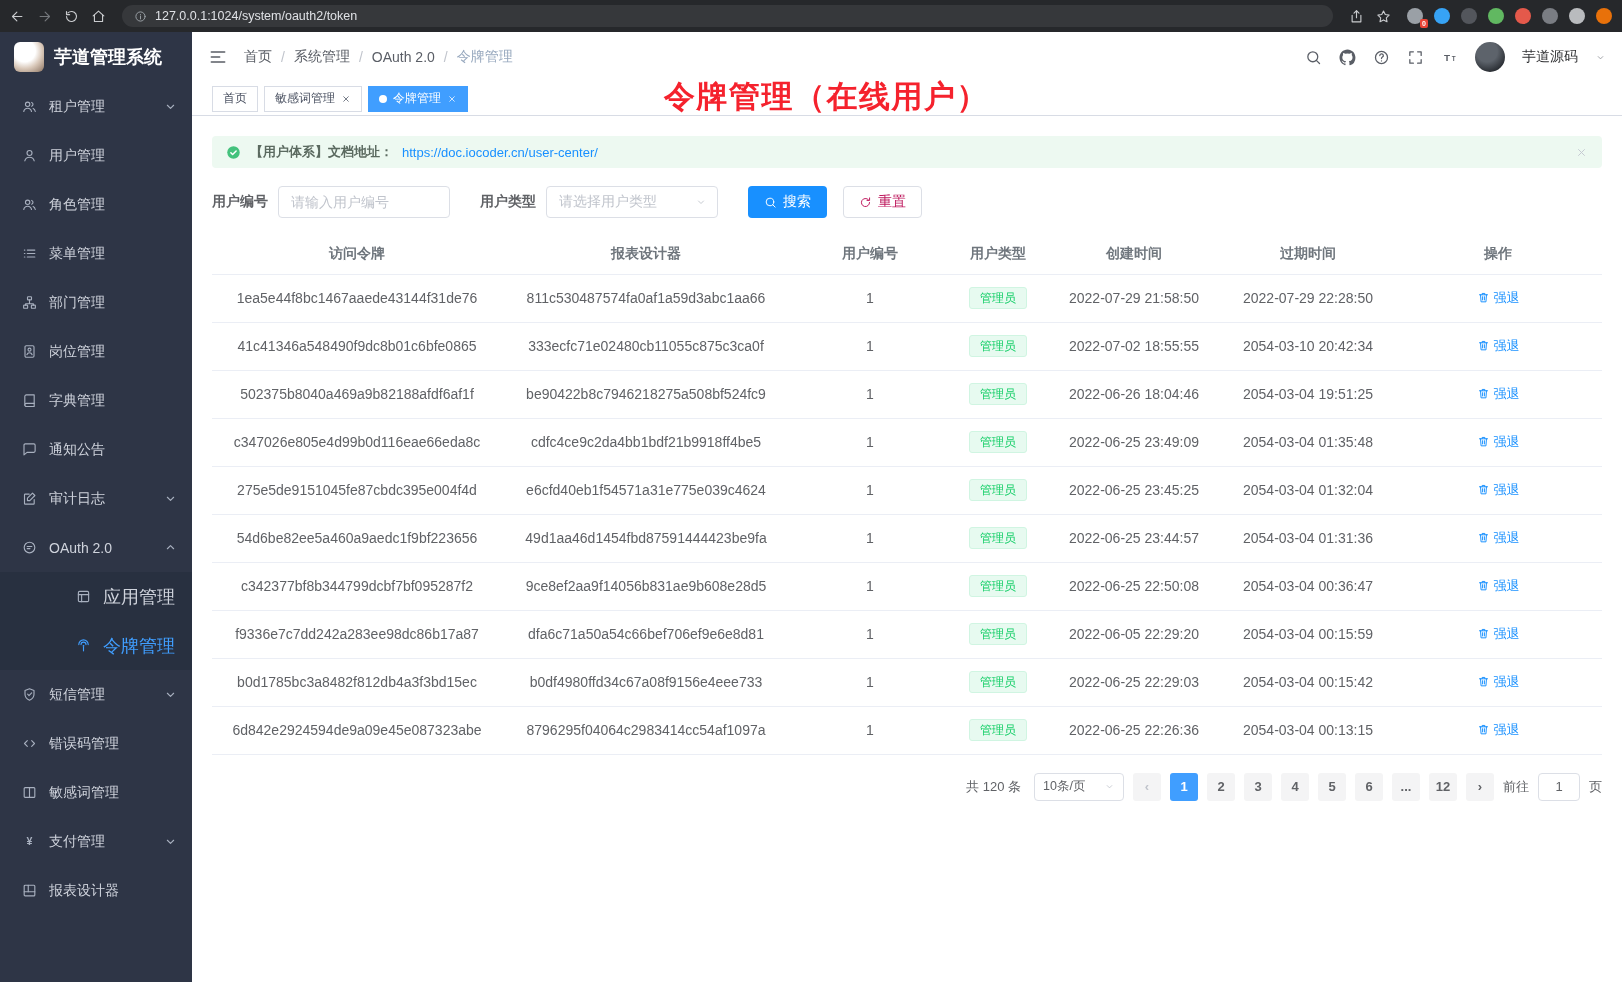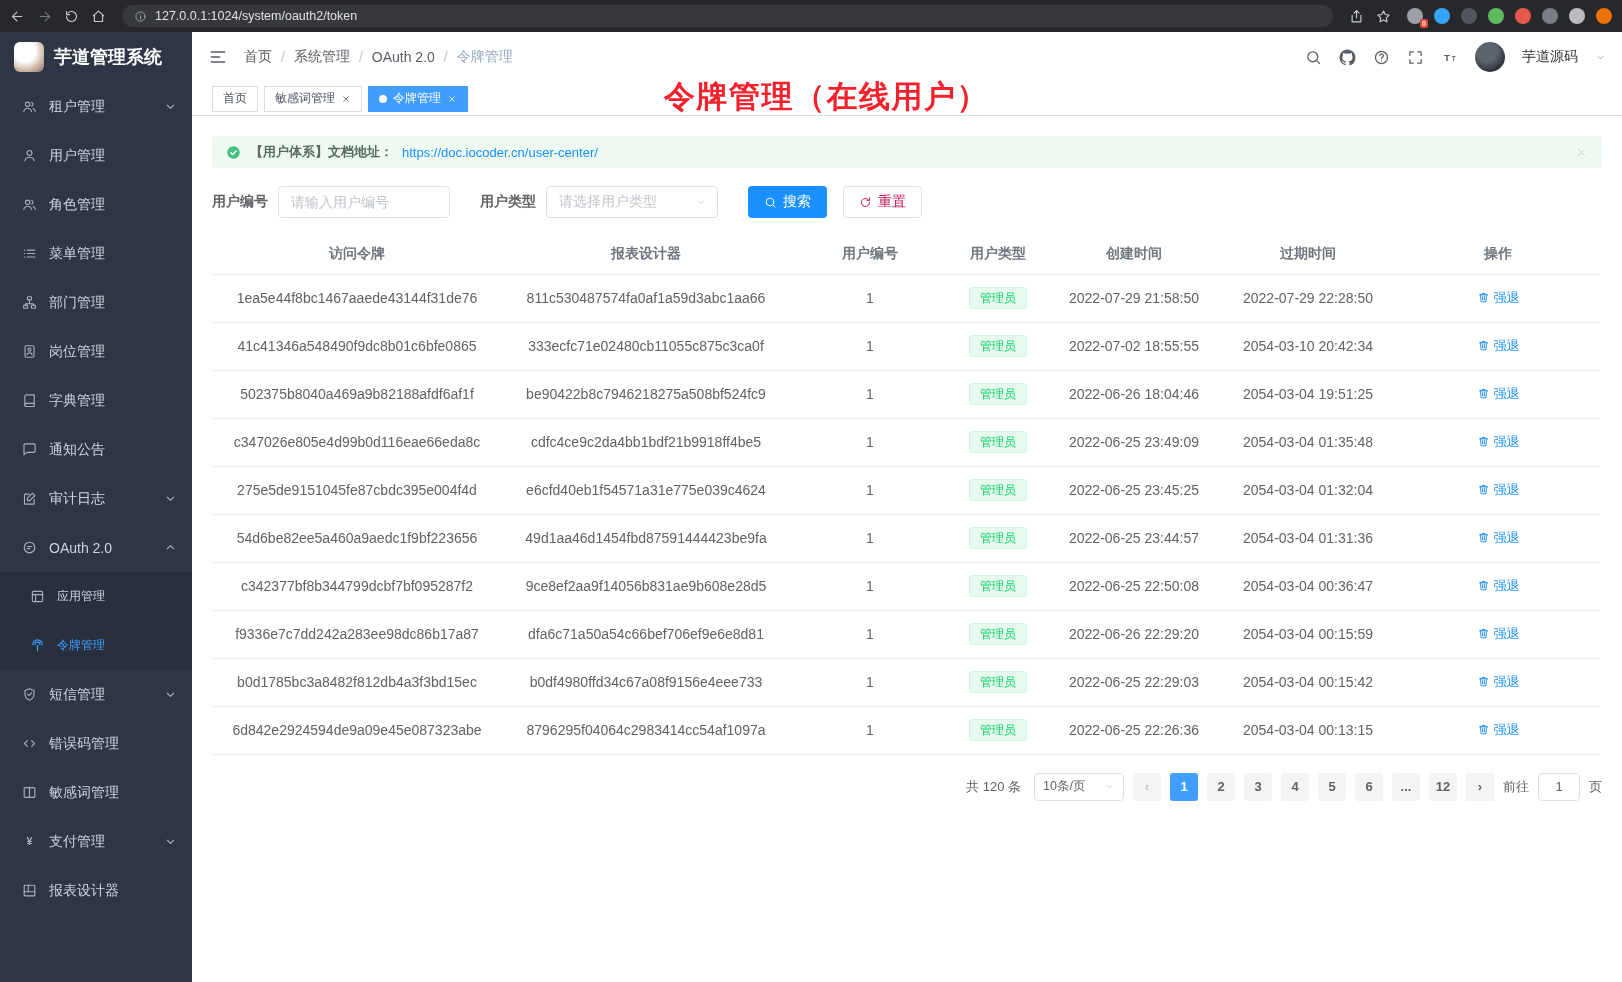--- a/index.html
+++ b/index.html
@@ -19,21 +19,21 @@
 
 .app{display:flex;height:950px}
 .sidebar{width:192px;background:#2e3546;color:#cfd3dc;flex-shrink:0;overflow:hidden}
 .logo{height:50px;display:flex;align-items:center;gap:10px;padding:0 14px}
 .logo-img{width:30px;height:30px;border-radius:6px;background:radial-gradient(circle at 35% 30%,#ffffff 0 38%,#d8c7b8 62%,#8a7260 100%)}
 .logo-title{color:#fff;font-weight:700;font-size:18px;white-space:nowrap}
 .s-item{height:49px;display:flex;align-items:center;gap:12px;padding:0 14px 0 22px;font-size:14px;cursor:pointer}
 .s-item .icon{font-size:15px;color:#a8b0bf}
 .s-label{flex:1;white-space:nowrap}
 .s-chevron{font-size:11px;color:#a8b0bf}
-.s-sub{height:49px;display:flex;align-items:center;gap:12px;padding-left:30px;font-size:12px;background:#283040;cursor:pointer}
+.s-sub{height:49px;display:flex;align-items:center;gap:12px;padding-left:76px;font-size:18px;background:#283040;cursor:pointer}
 .s-sub .icon{font-size:15px;color:#a8b0bf}
 .s-sub.active{color:#409eff}
 .s-sub.active .icon{color:#409eff}
 
 .main{flex:1;display:flex;flex-direction:column;background:#fff;min-width:0}
 .navbar{height:50px;display:flex;align-items:center;gap:16px;padding:0 16px;background:#fff}
 .ham{font-size:20px;color:#5a5e66;cursor:pointer}
 .breadcrumb{display:flex;align-items:center;gap:9px;font-size:14px;color:#5a5e66}
 .breadcrumb .sep{color:#c0c4cc}
 .breadcrumb .last{color:#97a8be}
@@ -637,21 +637,21 @@
                     </svg>
                   </span>
                   <span>强退</span>
                 </span></td>
             </tr>
             <tr>
               <td>f9336e7c7dd242a283ee98dc86b17a87</td>
               <td>dfa6c71a50a54c66bef706ef9e6e8d81</td>
               <td>1</td>
               <td><span class="tag">管理员</span></td>
-              <td>2022-06-26 22:29:20</td>
+              <td>2022-06-05 22:29:20</td>
               <td>2054-03-04 00:15:59</td>
               <td><span class="action">
                   <span class="icon">
                     <svg viewBox="0 0 24 24">
                       <path d="M4.5 7h15"></path>
                       <path d="M9.5 7V4.5h5V7"></path>
                       <path d="M6.5 7l1 13h9l1-13"></path>
                       <path d="M10.3 10.5v6M13.7 10.5v6"></path>
                     </svg>
                   </span>

